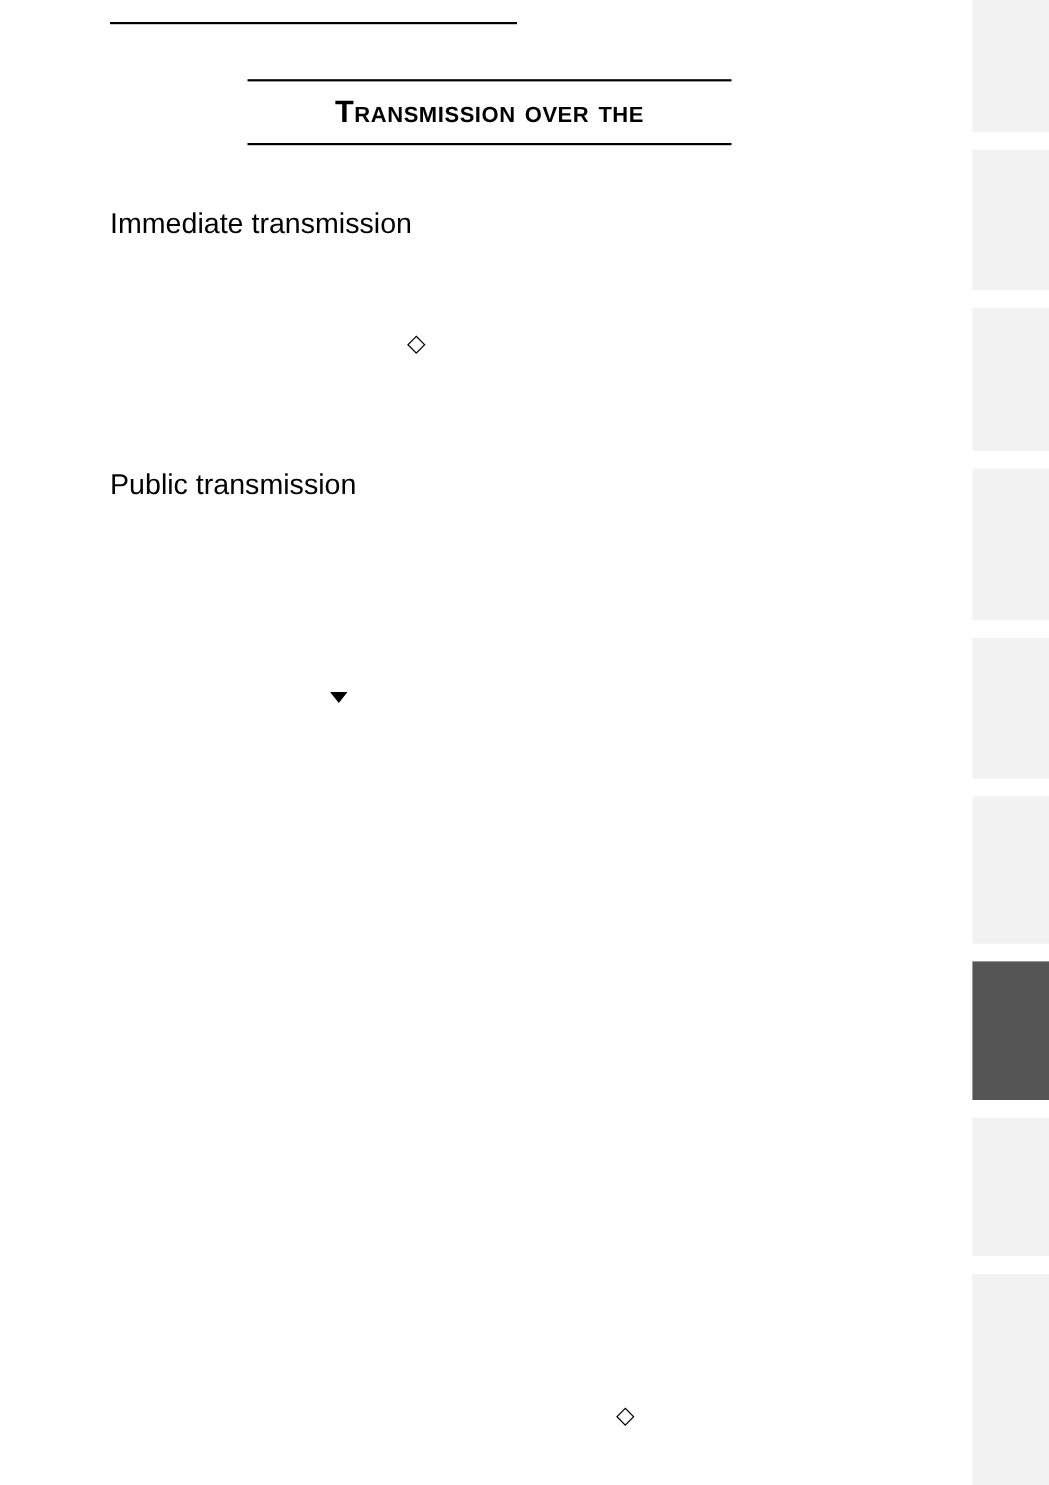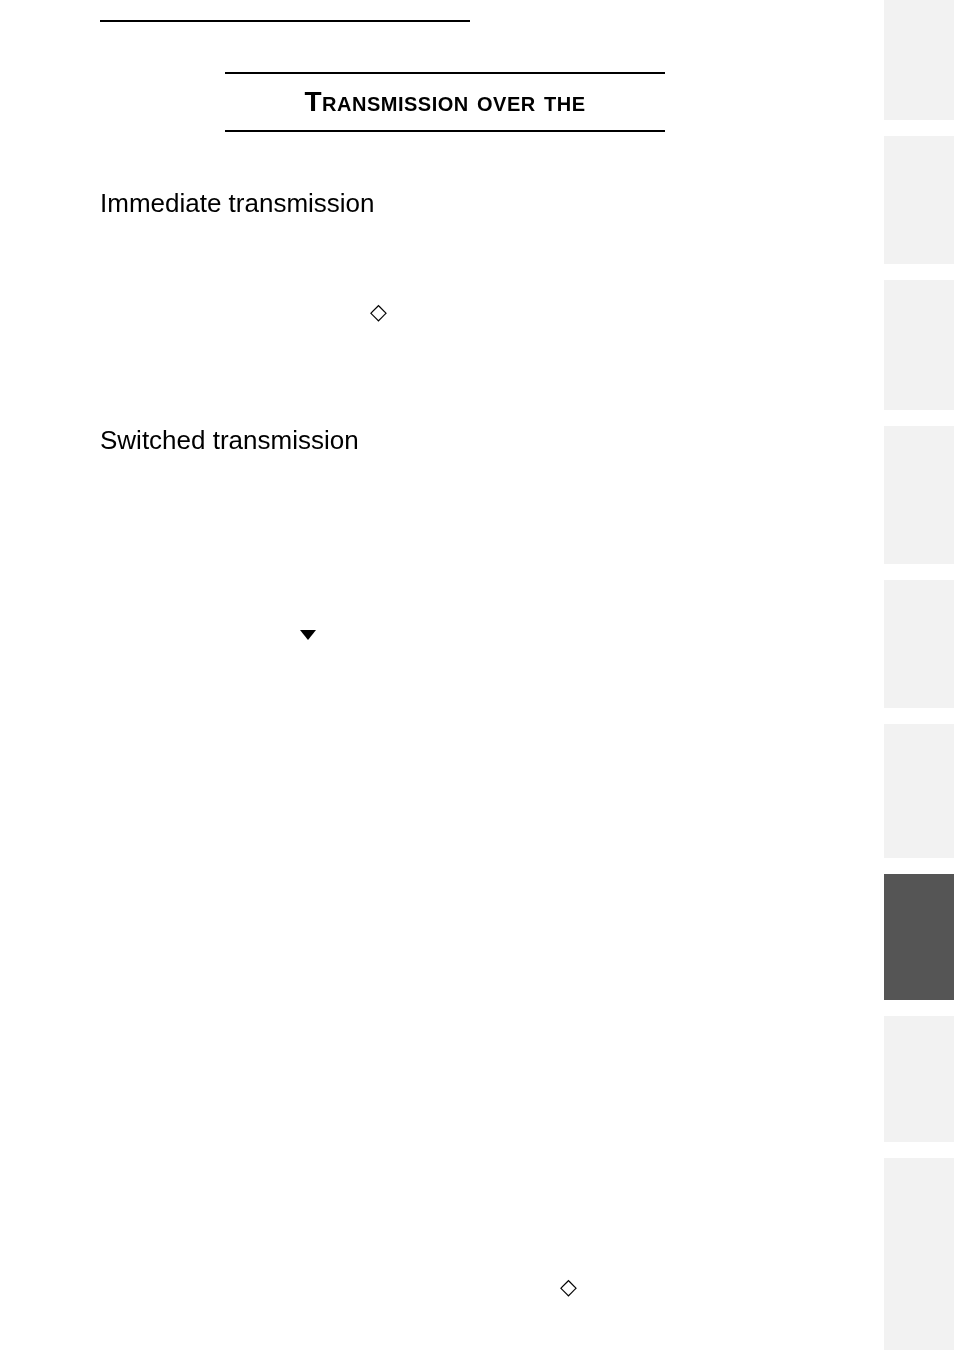--- a/index.html
+++ b/index.html
@@ -106,21 +106,21 @@
     <div class="title-line1">Transmission over the</div>
     <div class="title-bottom-rule"></div>
   </div>
 
   <div class="subheading">Immediate transmission</div>
 
   <div class="diamond-row1">
     <span class="diamond-outline">◇</span>
   </div>
 
-  <div class="subheading2">Switched transmission</div>
+  <div class="subheading2">Public transmission</div>
 
   <div class="caret-down">
     <svg class="caret-svg" viewBox="0 0 16 10">
       <polygon points="0,0 16,0 8,10" fill="#000"></polygon>
     </svg>
   </div>
 
   <div class="diamond-row2">
     <span class="diamond-outline">◇</span>
   </div>

